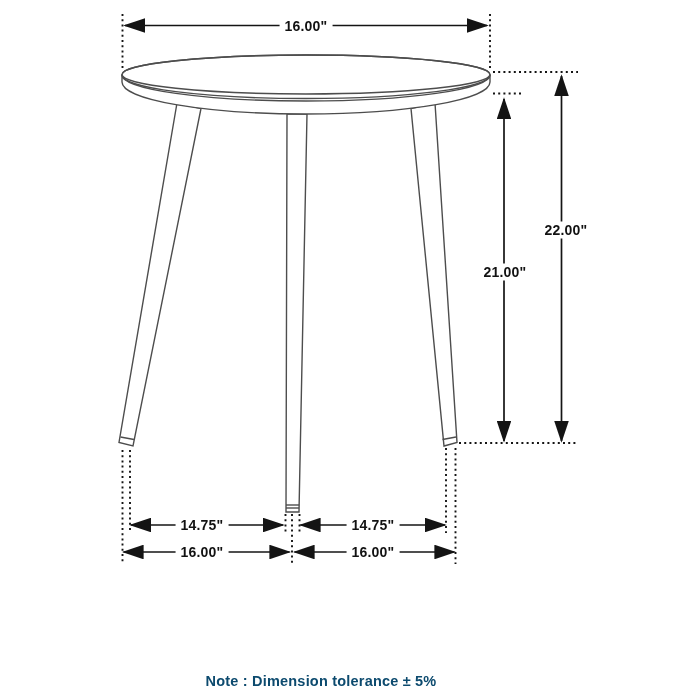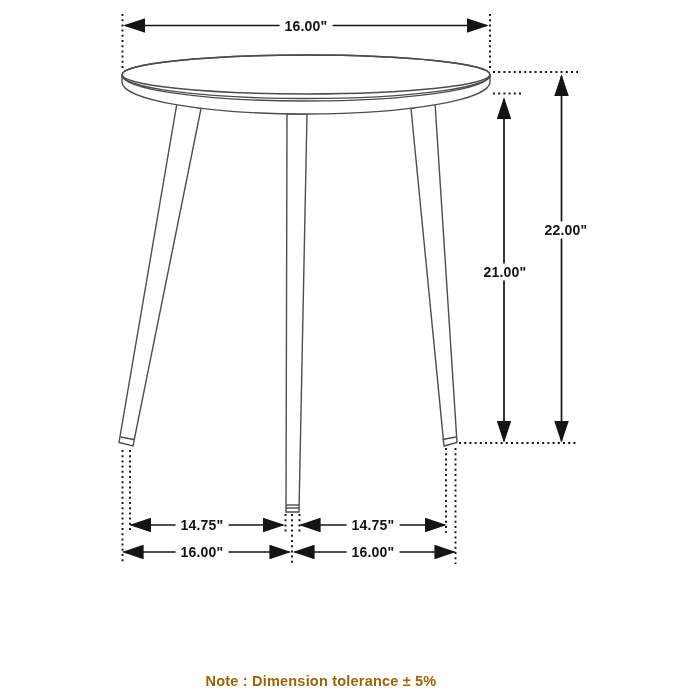--- a/index.html
+++ b/index.html
@@ -21,21 +21,21 @@
     line-height:15px;
     color:#121212;
     white-space:nowrap;
     letter-spacing:0.2px;
   }
   .note-label{
     position:absolute;
     transform:translate(-50%,-50%);
     font-weight:bold;
     font-size:14.5px;
-    color:#a16207;
+    color:#0c4a6e;
     white-space:nowrap;
     letter-spacing:0.2px;
     padding-left:16px;
   }
   .outline{stroke:#4d4d4d;stroke-width:1.4;fill:none;}
   .outline-fill{stroke:#4d4d4d;stroke-width:1.4;fill:#ffffff;}
   .dim{stroke:#141414;stroke-width:1.7;fill:none;}
   .dotted{stroke:#141414;stroke-width:1.9;fill:none;stroke-dasharray:2 3.2;}
 </style>
 </head>

